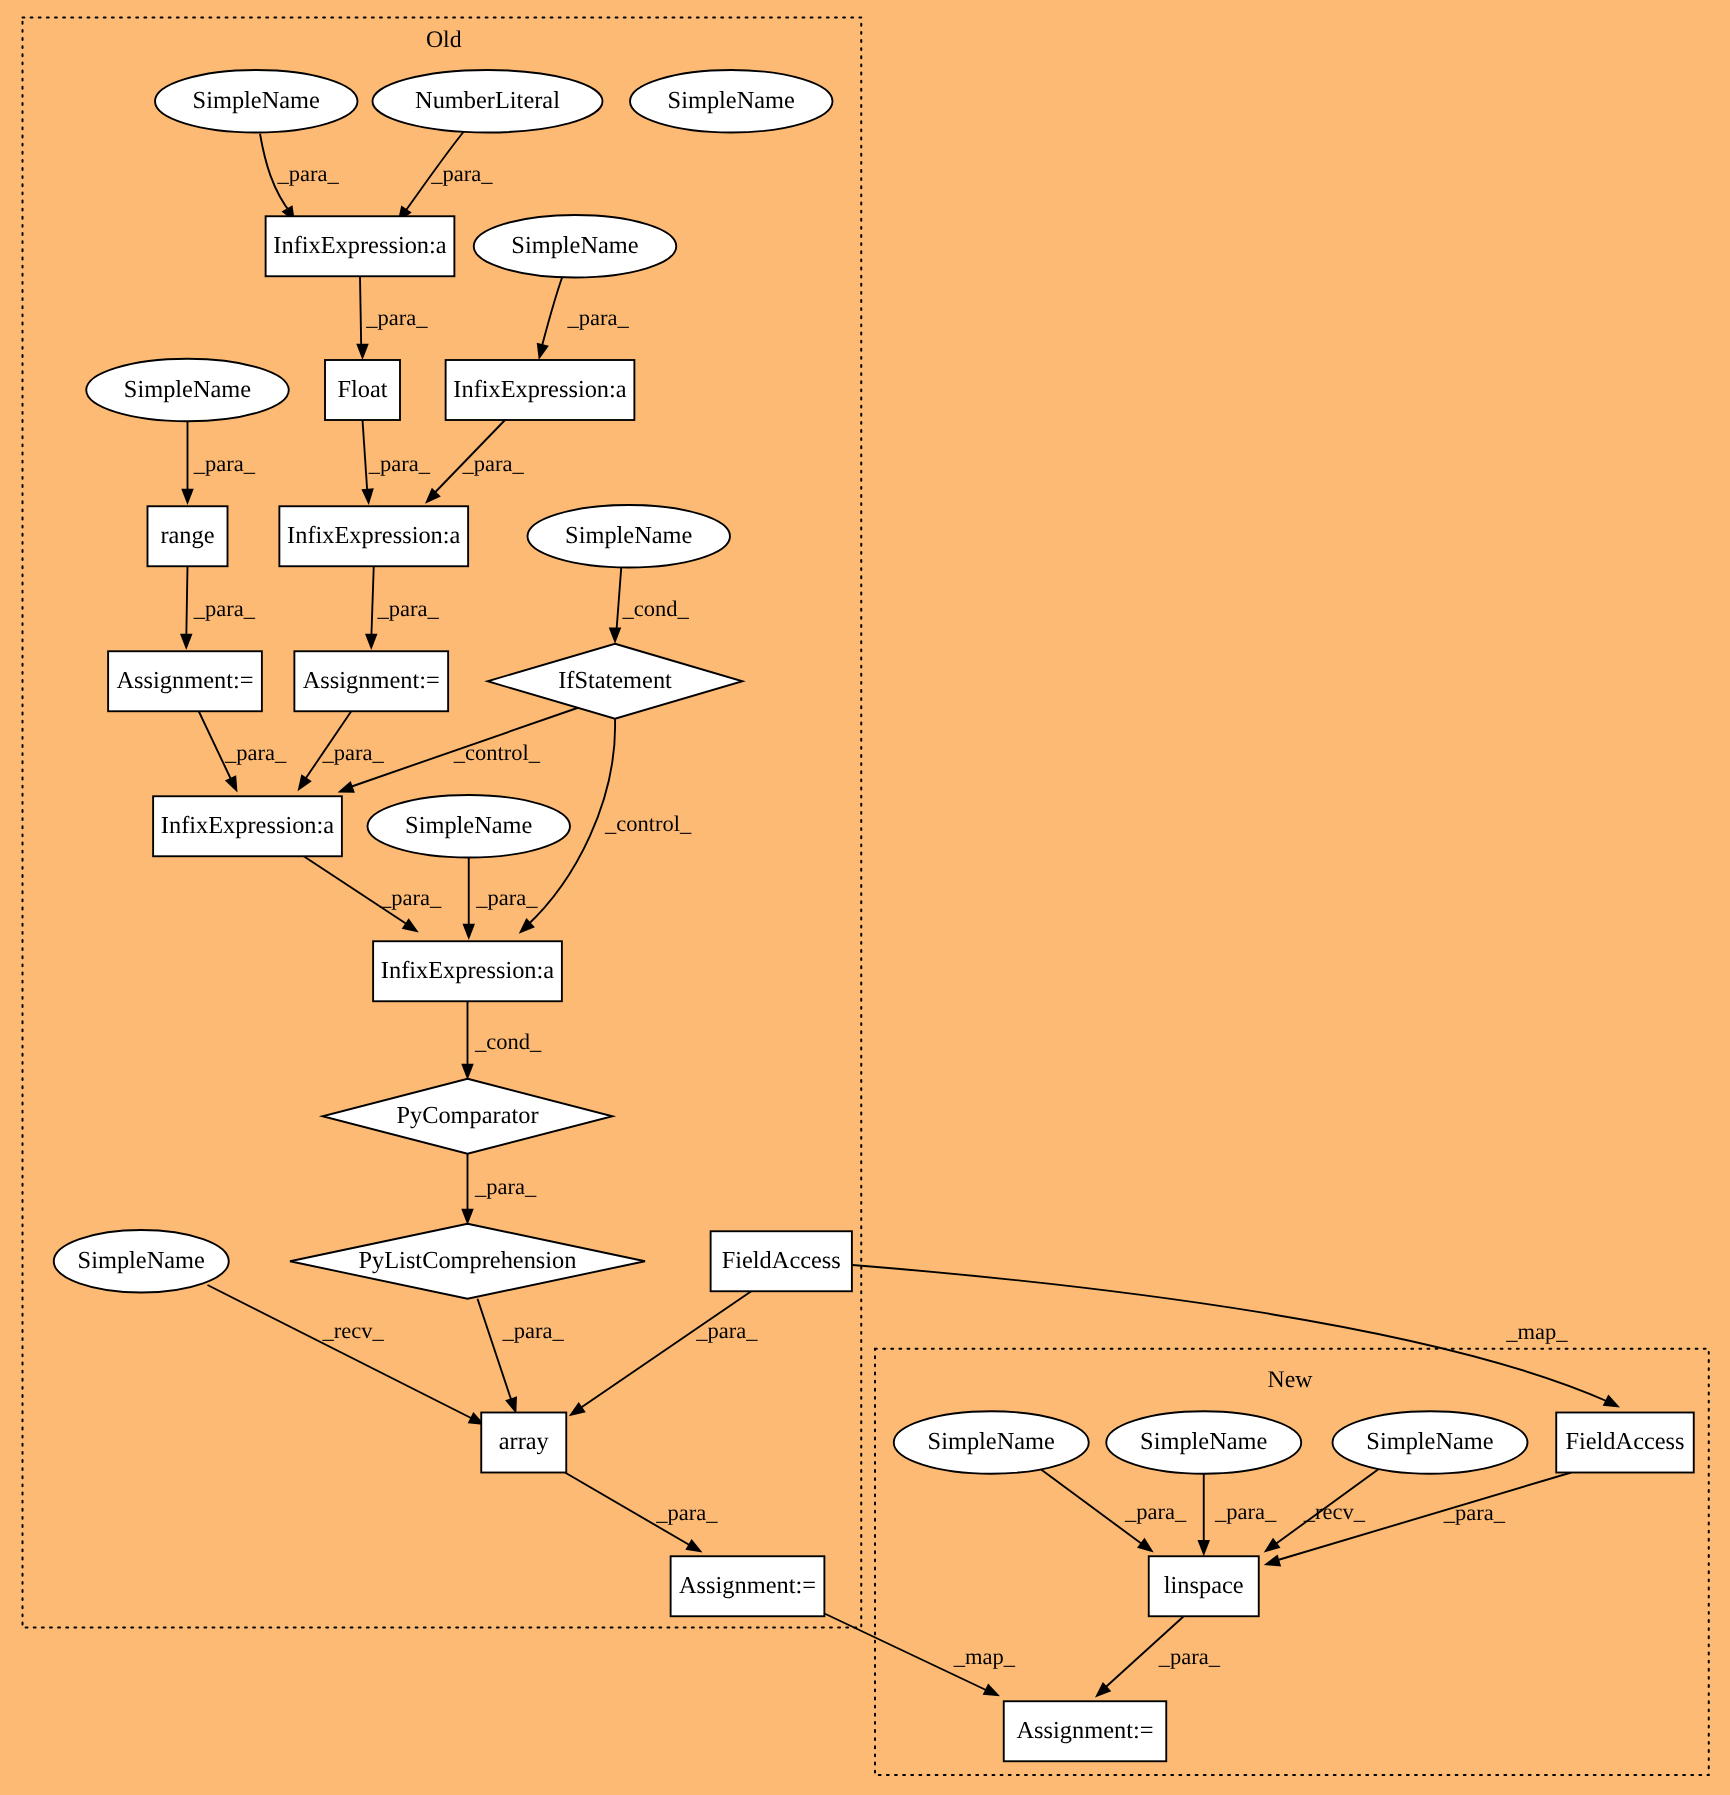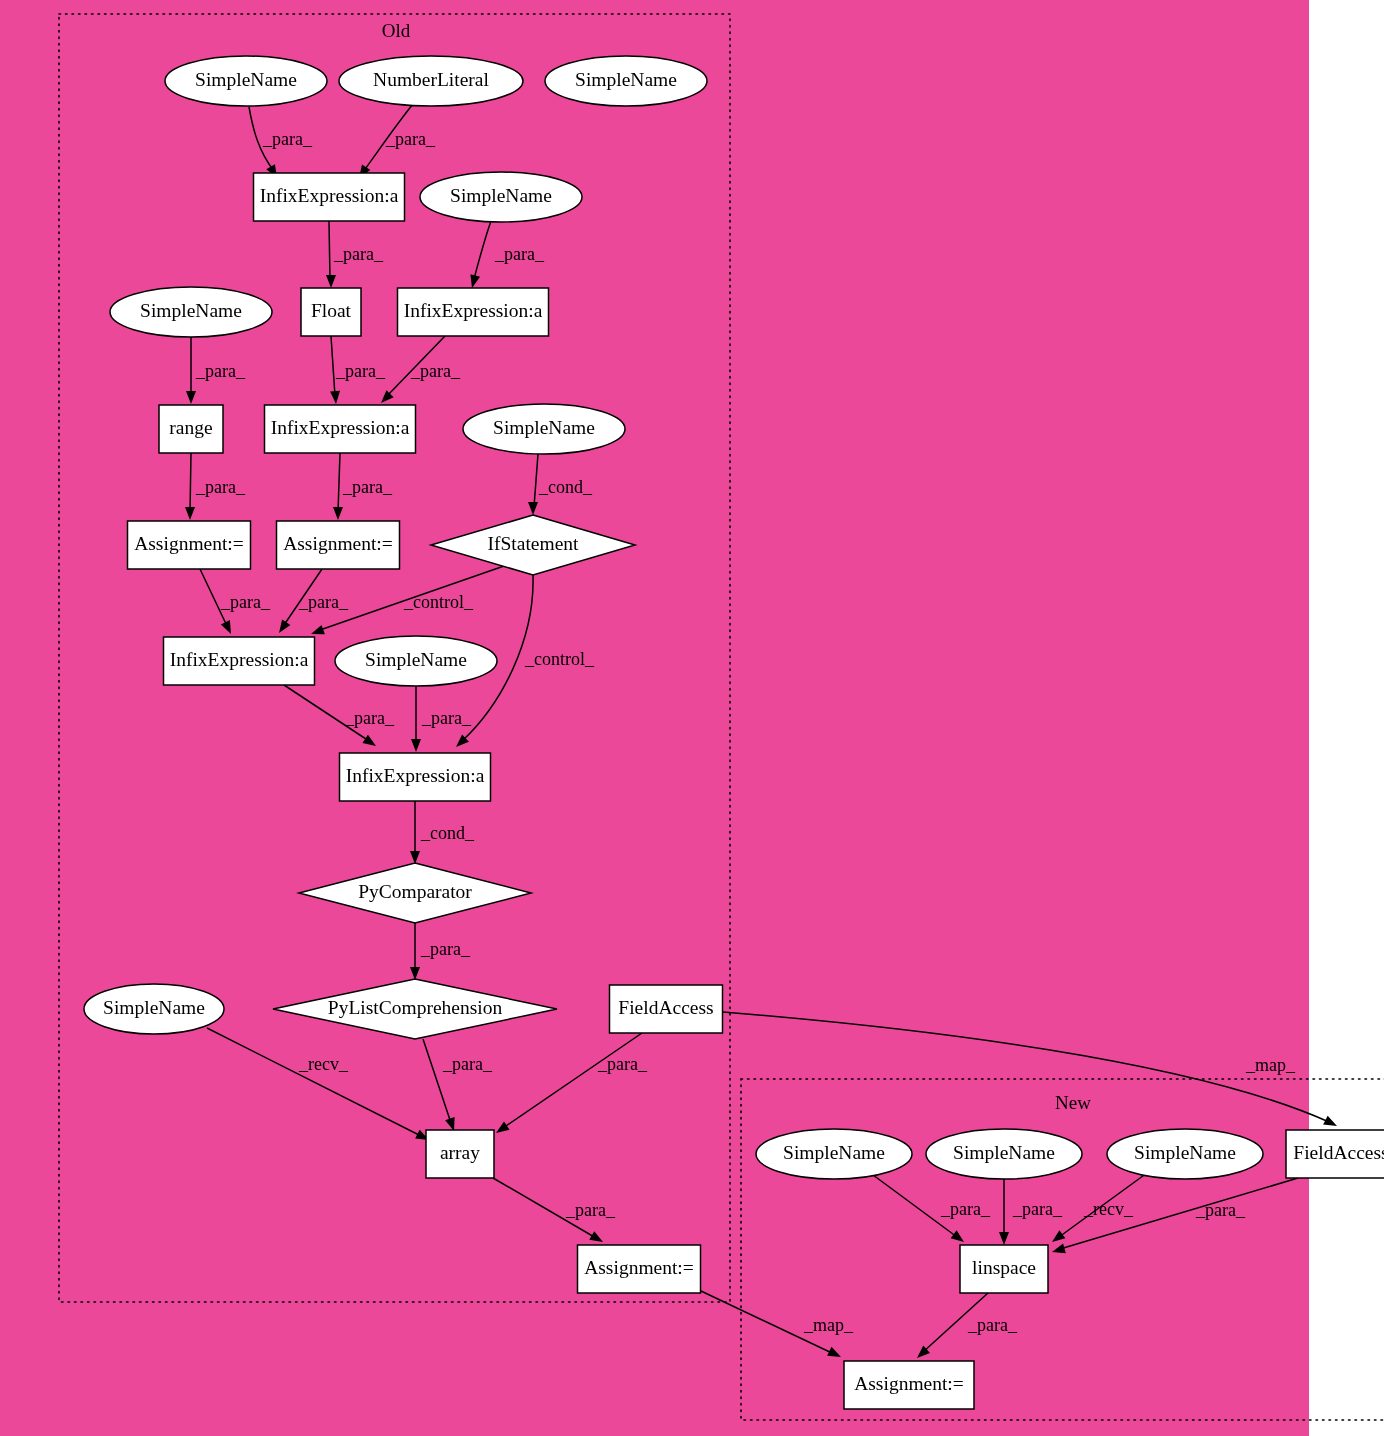--- a/index.html
+++ b/index.html
@@ -2,25 +2,24 @@
 <html><head>
 <meta charset="utf-8">
 <style>
   html, body {
     margin: 0;
     padding: 0;
     background: #ffffff;
   }
   #canvas-wrap {
     position: relative;
-    width: 1268px;
+    width: 1384px;
     height: 1436px;
-    background: #ec4899;
+    background: #fdba74;
     font-family: "Liberation Serif", "DejaVu Serif", serif;
-    padding-left: 41px;
   }
   svg#graph {
     display: block;
     width: 1384px;
     height: 1436px;
   }
   .cluster-box {
     fill: none;
     stroke: #000000;
     stroke-width: 1.6;

